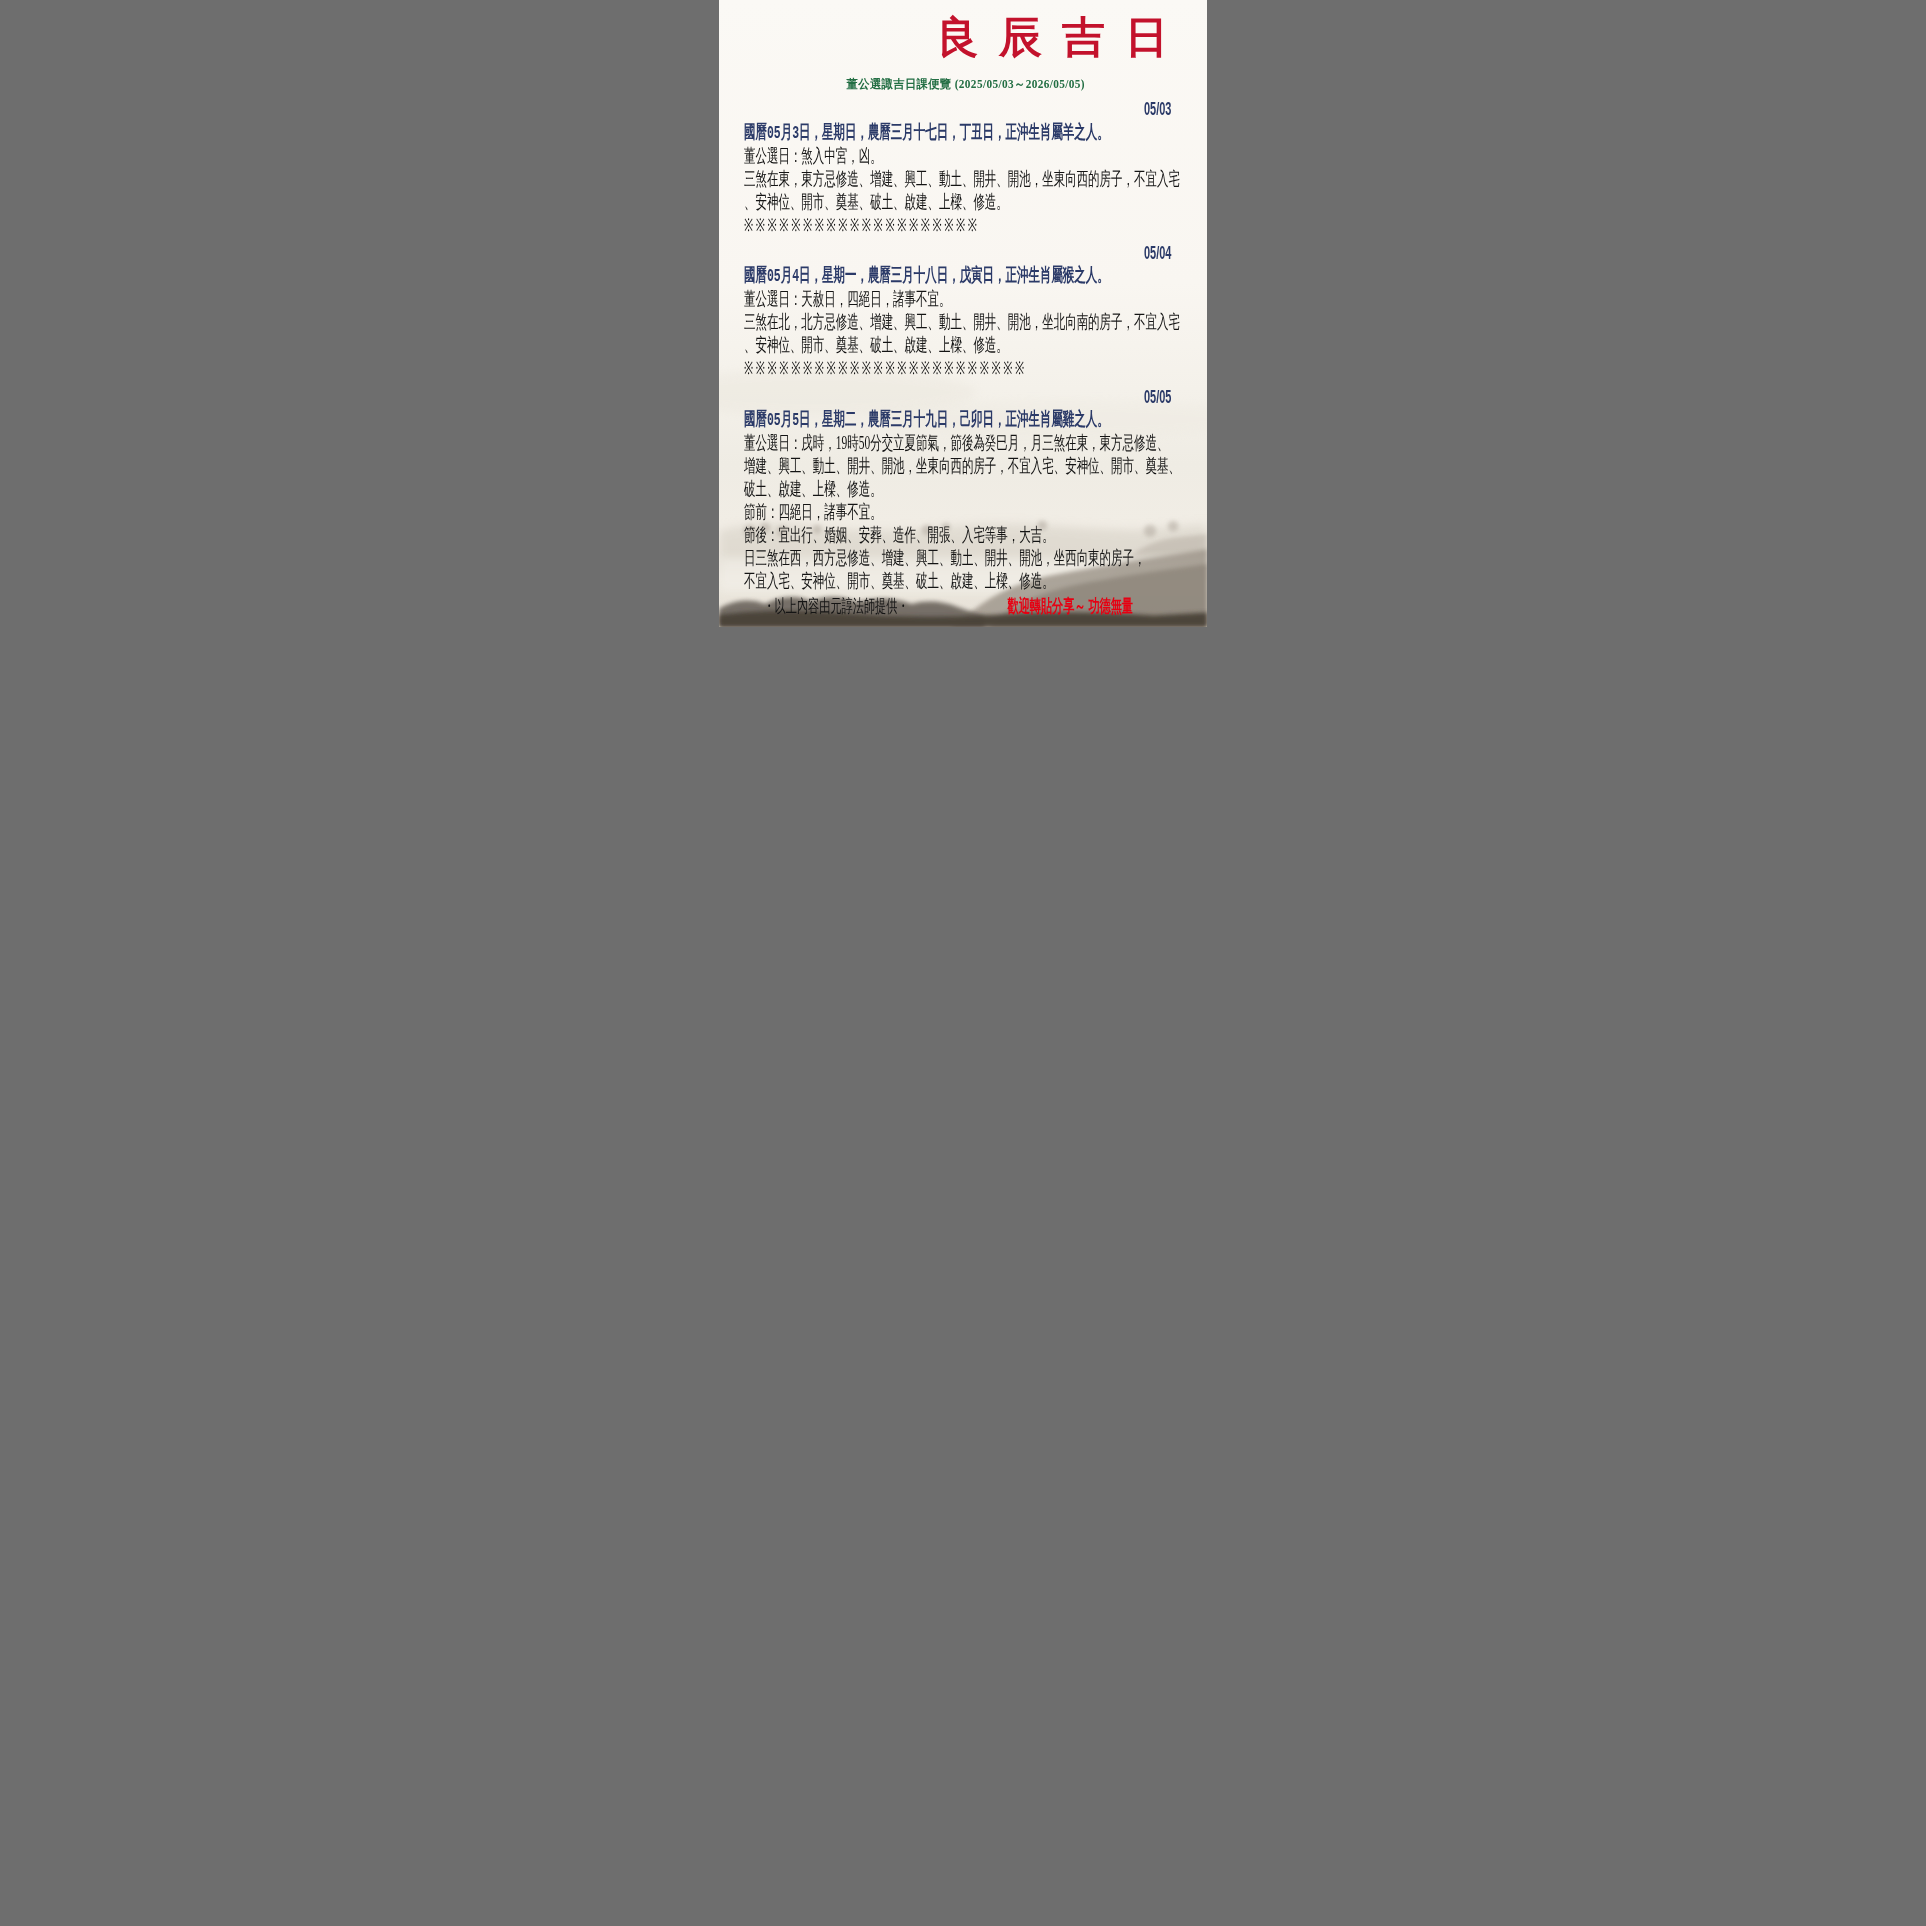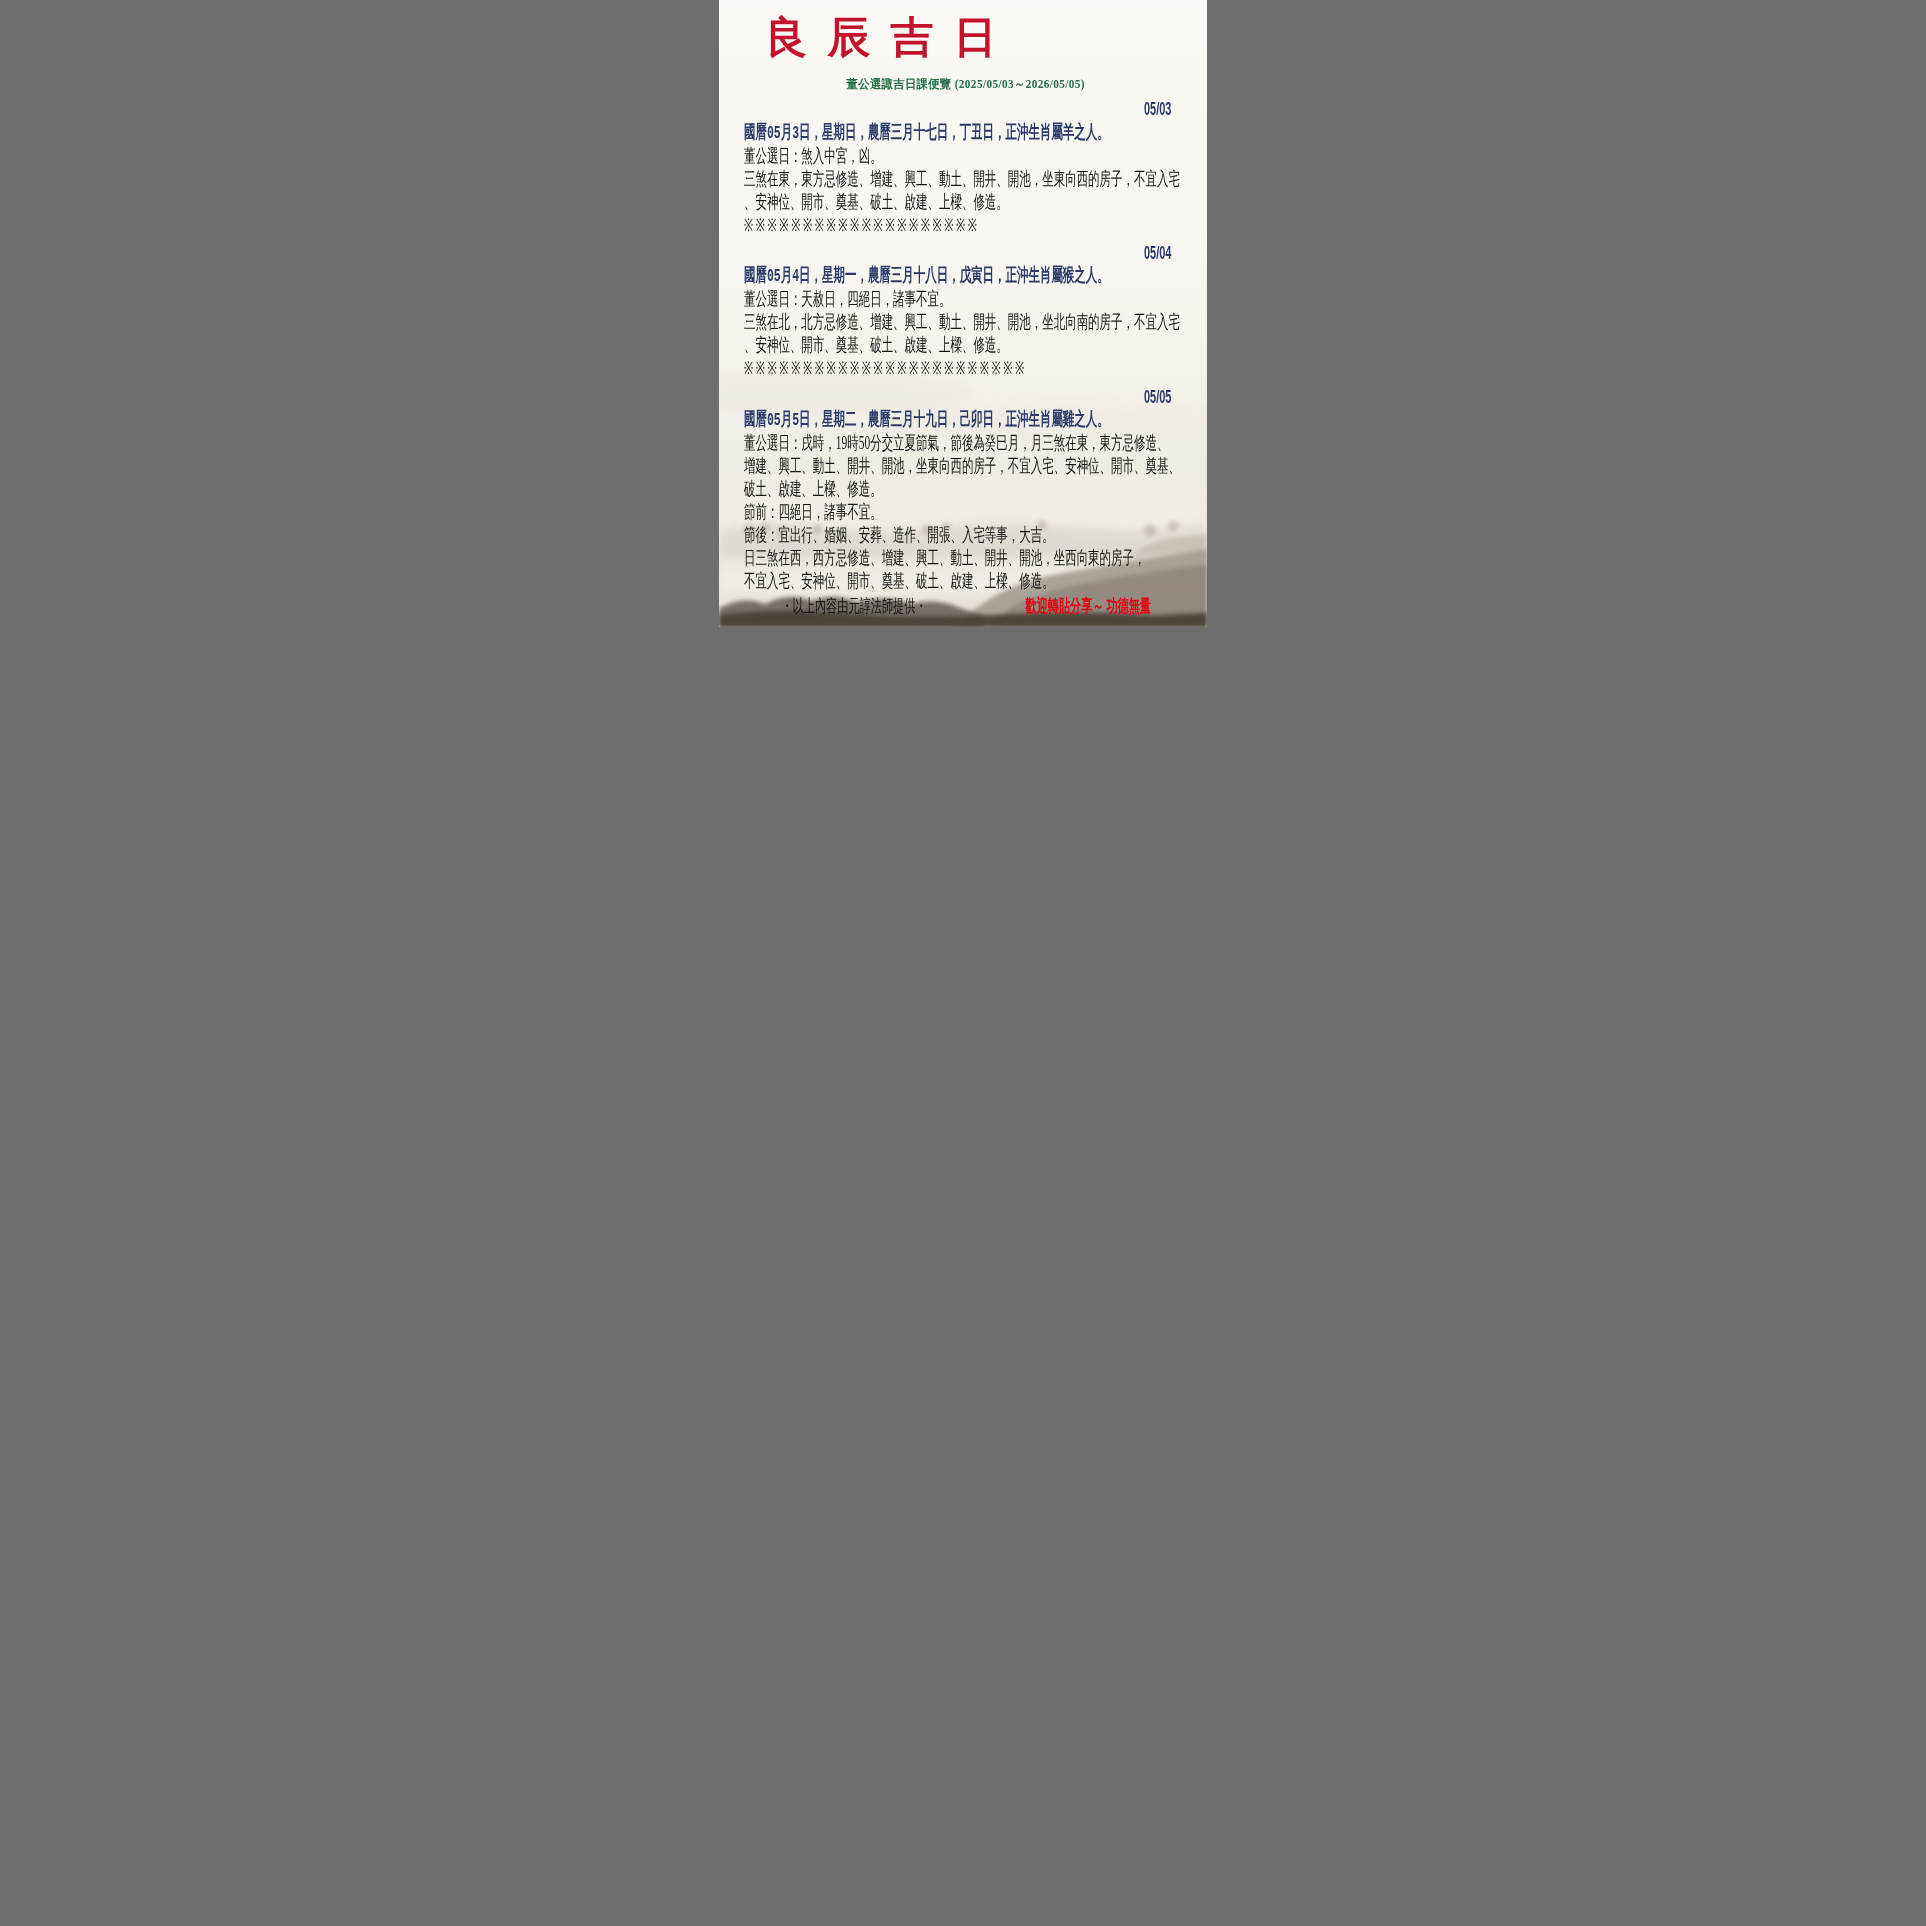--- a/index.html
+++ b/index.html
@@ -13,21 +13,21 @@
       #efece4 74%, #f1ede5 84%, #eae5db 94%, #e6e0d6 100%);
     font-kerning:none;
   }
   .bg{position:absolute;left:0;bottom:0;width:488px;height:277px;z-index:1;}
   .content{position:relative;z-index:2;padding:7.7px 19px 0 25.4px;}
 
   .cond{display:inline-block;transform:scaleX(.62);transform-origin:0 50%;white-space:nowrap;}
   .cond.center{transform-origin:50% 50%;}
 
   .title{
-    margin:5.4px 0 0;text-align:left;
+    margin:5.4px 0 0;text-align:right;
     font-family:"Liberation Sans",sans-serif;font-weight:900;
     font-size:43px;line-height:1.16;
     letter-spacing:20px;text-indent:20px;
   }
   .subtitle{
     margin:13px 0 0;text-align:center;
     font-family:"Liberation Serif",serif;font-weight:700;
     font-size:12px;letter-spacing:0.4px;
   }
   .date{
@@ -37,21 +37,21 @@
   }
   .line{margin:0;font-size:18.5px;line-height:23px;}
   .line-blue{font-family:Liberation Mono, monospace;font-weight:700;}
   .line-black{font-family:Liberation Serif, serif;font-weight:400;}
   .stars{
     margin:0;font-family:"Liberation Serif",serif;
     font-size:17.7px;line-height:23px;letter-spacing:4.2px;color:#141414;
   }
   .footer{
     position:absolute;z-index:2;left:0;right:0;bottom:10px;
-    text-align:center;font-size:18px;line-height:21px;margin-top:48px;
+    text-align:left;font-size:18px;line-height:21px;margin-top:48px;
   }
   .footer-credit{font-family:"Liberation Serif",serif;}
   .footer-share{font-family:"Liberation Serif",serif;font-weight:700;margin-left:11.6px;}
 </style>
 </head>
 <body>
 
 <div class="page">
 
   <svg class="bg" viewBox="0 0 1268 720" preserveAspectRatio="none">

